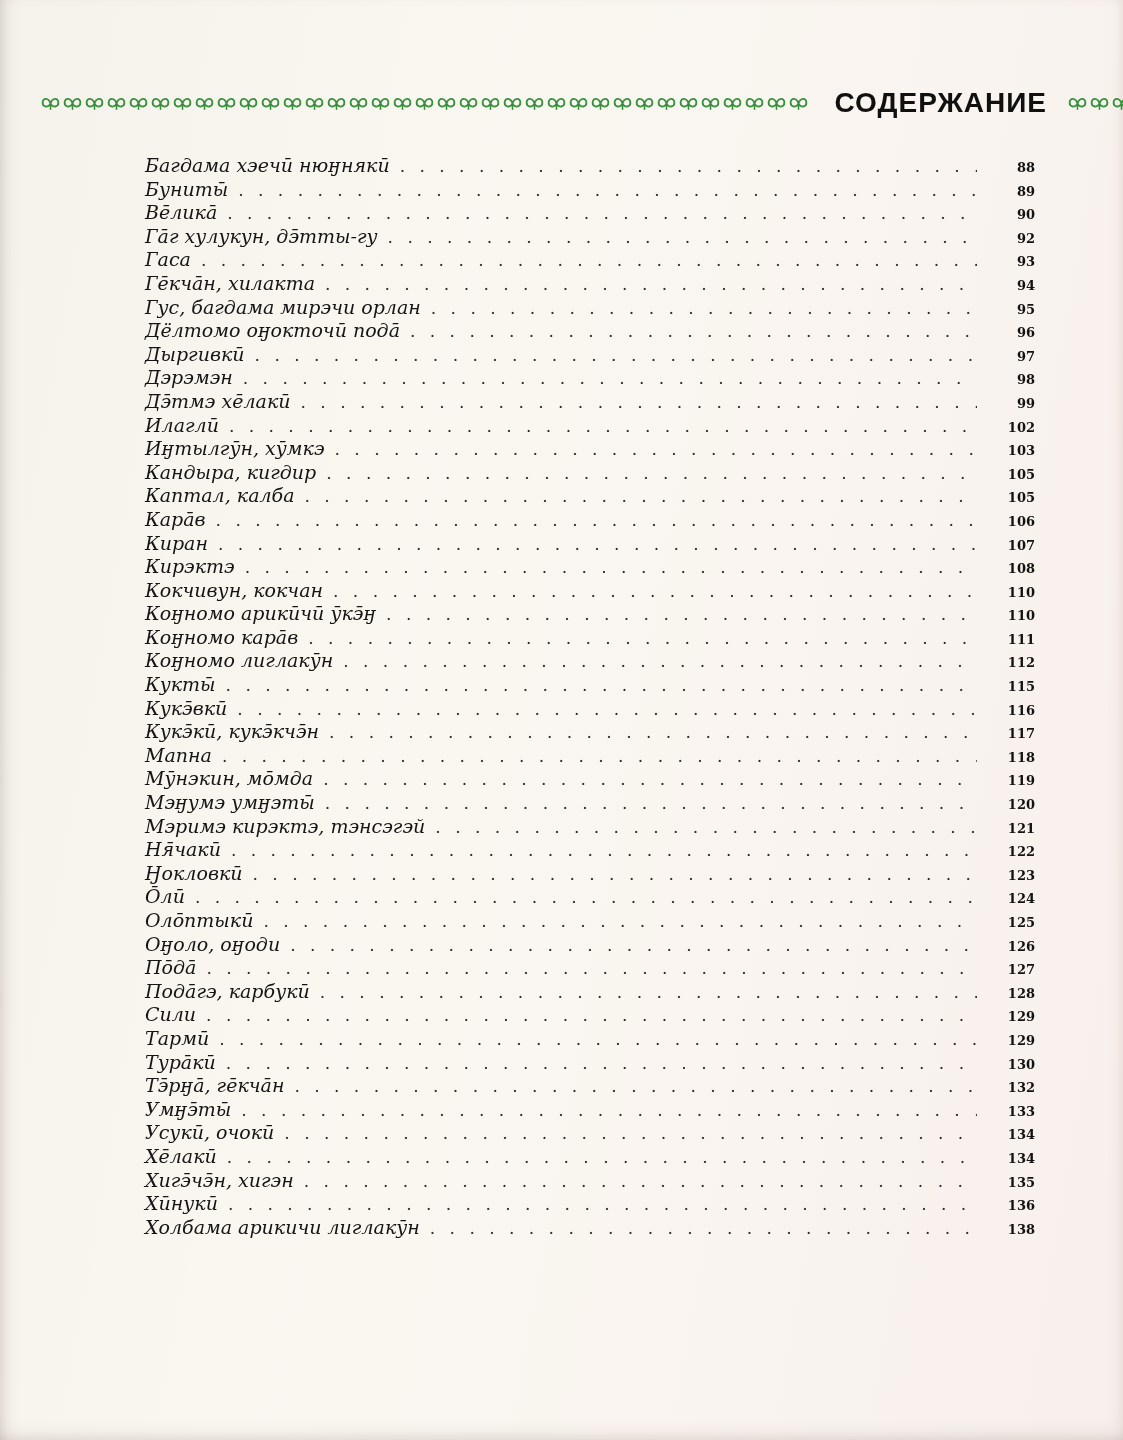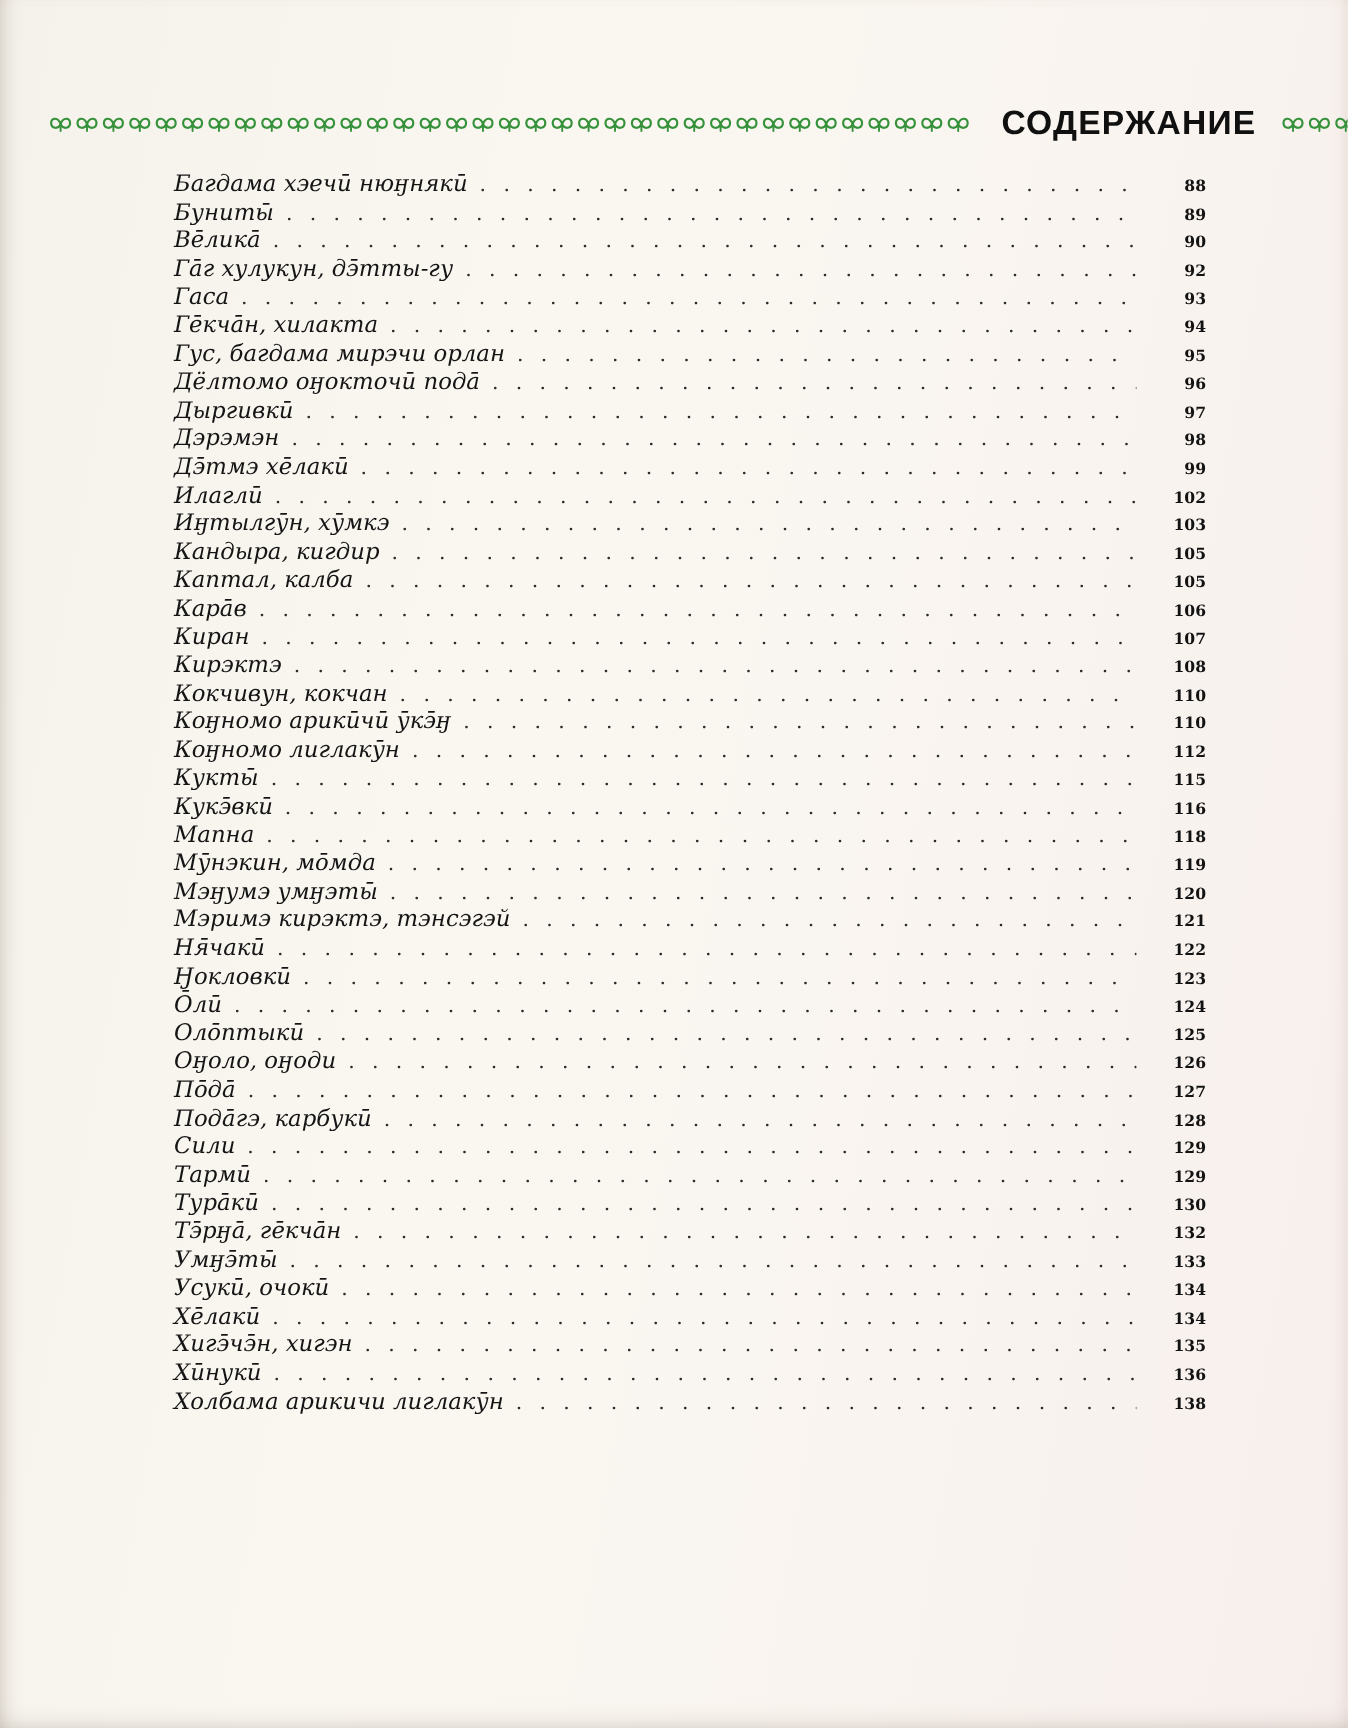--- a/index.html
+++ b/index.html
@@ -46,23 +46,23 @@
     margin: 0 20px 0 26px;
     font-family: "Liberation Sans", sans-serif;
     font-weight: 700;
     font-size: 28px;
     letter-spacing: 1px;
     color: #101010;
   }
 
   
   .toc {
-    margin-top: 20px;
+    margin-top: 32px;
     padding-left: 145px;
-    padding-right: 118px;
+    padding-right: 88px;
   }
   .toc-row {
     display: flex;
     align-items: baseline;
     line-height: 23.6px;
     height: 23.6px;
   }
   .toc-title {
     flex: 0 0 auto;
     font-style: italic;
@@ -420,20 +420,25 @@
     <span class="toc-leader"></span>
     <span class="toc-page">110</span>
   </div>
 
   <div class="toc-row">
     <span class="toc-title">Коӈномо арикӣчӣ ӯкэ̄ӈ</span>
     <span class="toc-leader"></span>
     <span class="toc-page">110</span>
   </div>
 
+  <div class="toc-row">
+    <span class="toc-title">Коӈномо кара̄в</span>
+    <span class="toc-leader"></span>
+    <span class="toc-page">111</span>
+  </div>
 
   <div class="toc-row">
     <span class="toc-title">Коӈномо лиглакӯн</span>
     <span class="toc-leader"></span>
     <span class="toc-page">112</span>
   </div>
 
 
 
   <div class="toc-row">
@@ -441,20 +446,25 @@
     <span class="toc-leader"></span>
     <span class="toc-page">115</span>
   </div>
 
   <div class="toc-row">
     <span class="toc-title">Кукэ̄вкӣ</span>
     <span class="toc-leader"></span>
     <span class="toc-page">116</span>
   </div>
 
+  <div class="toc-row">
+    <span class="toc-title">Кукэ̄кӣ, кукэ̄кчэ̄н</span>
+    <span class="toc-leader"></span>
+    <span class="toc-page">117</span>
+  </div>
 
   <div class="toc-row">
     <span class="toc-title">Мапна</span>
     <span class="toc-leader"></span>
     <span class="toc-page">118</span>
   </div>
 
   <div class="toc-row">
     <span class="toc-title">Мӯнэкин, мо̄мда</span>
     <span class="toc-leader"></span>

